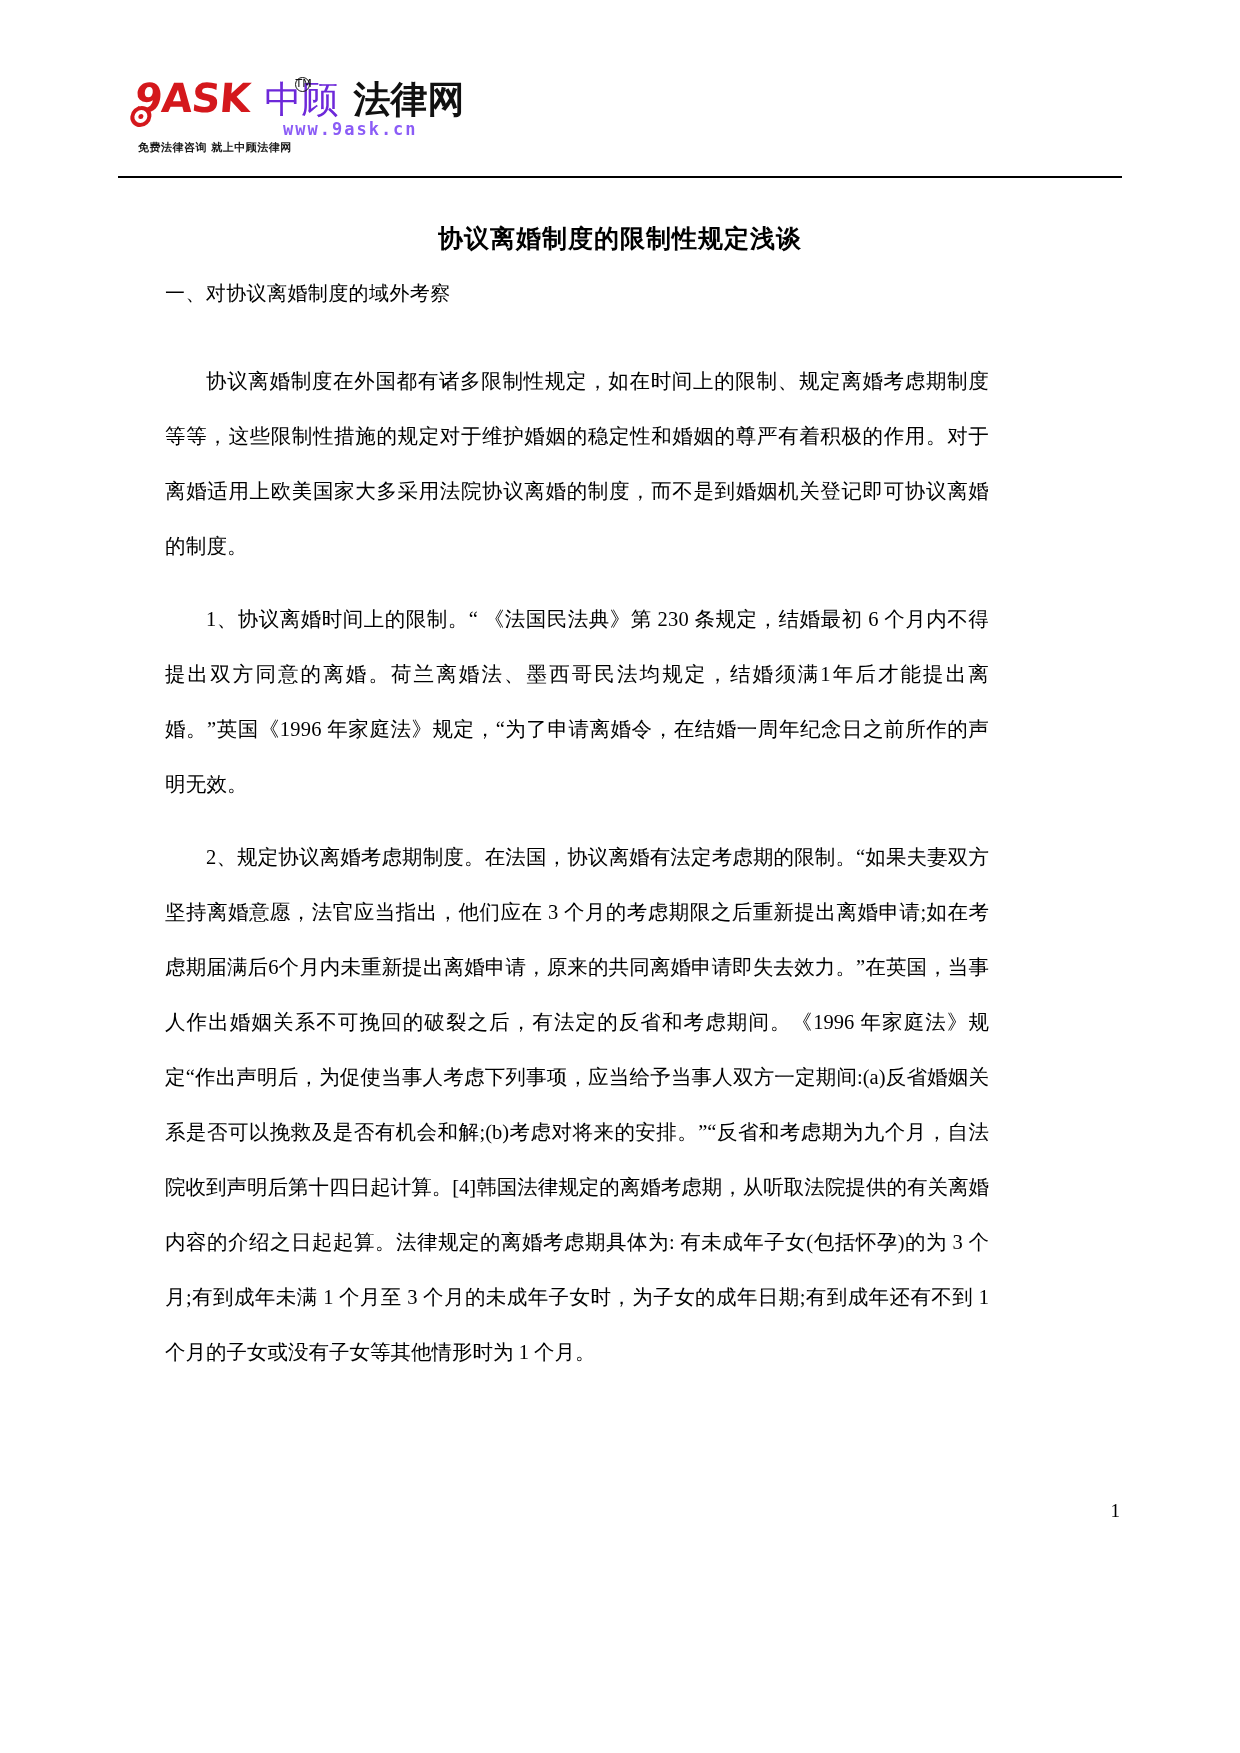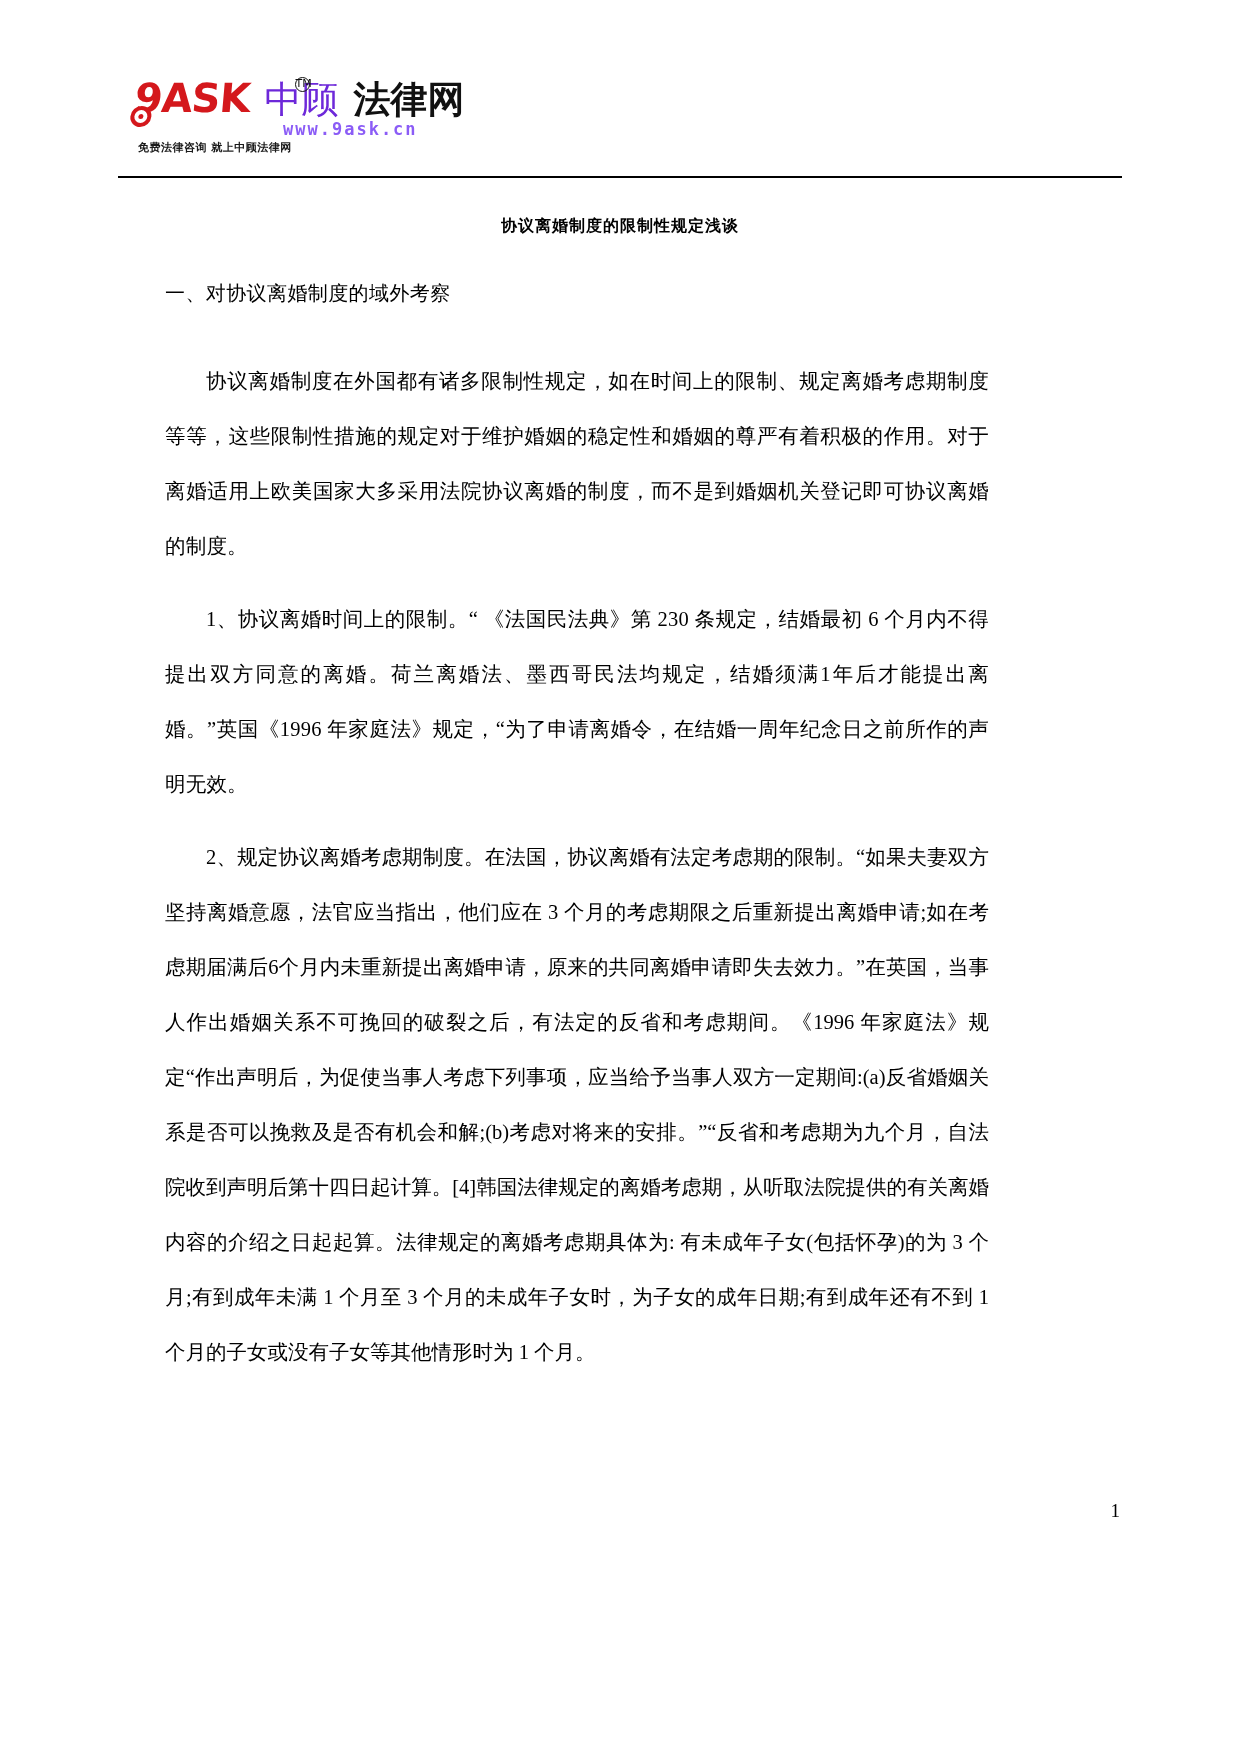--- a/index.html
+++ b/index.html
@@ -135,21 +135,21 @@
 
   
   .doc-title {
     position: absolute;
     left: 118px;
     top: 205px;
     width: 1004px;
     text-align: center;
     font-family: "DejaVu Sans", "Liberation Sans", sans-serif;
     font-weight: bold;
-    font-size: 16px;
+    font-size: 25px;
     letter-spacing: 1px;
     color: #000000;
   }
 
   .content {
     position: absolute;
     left: 165px;
     top: 283px;
     width: 824px;
   }

